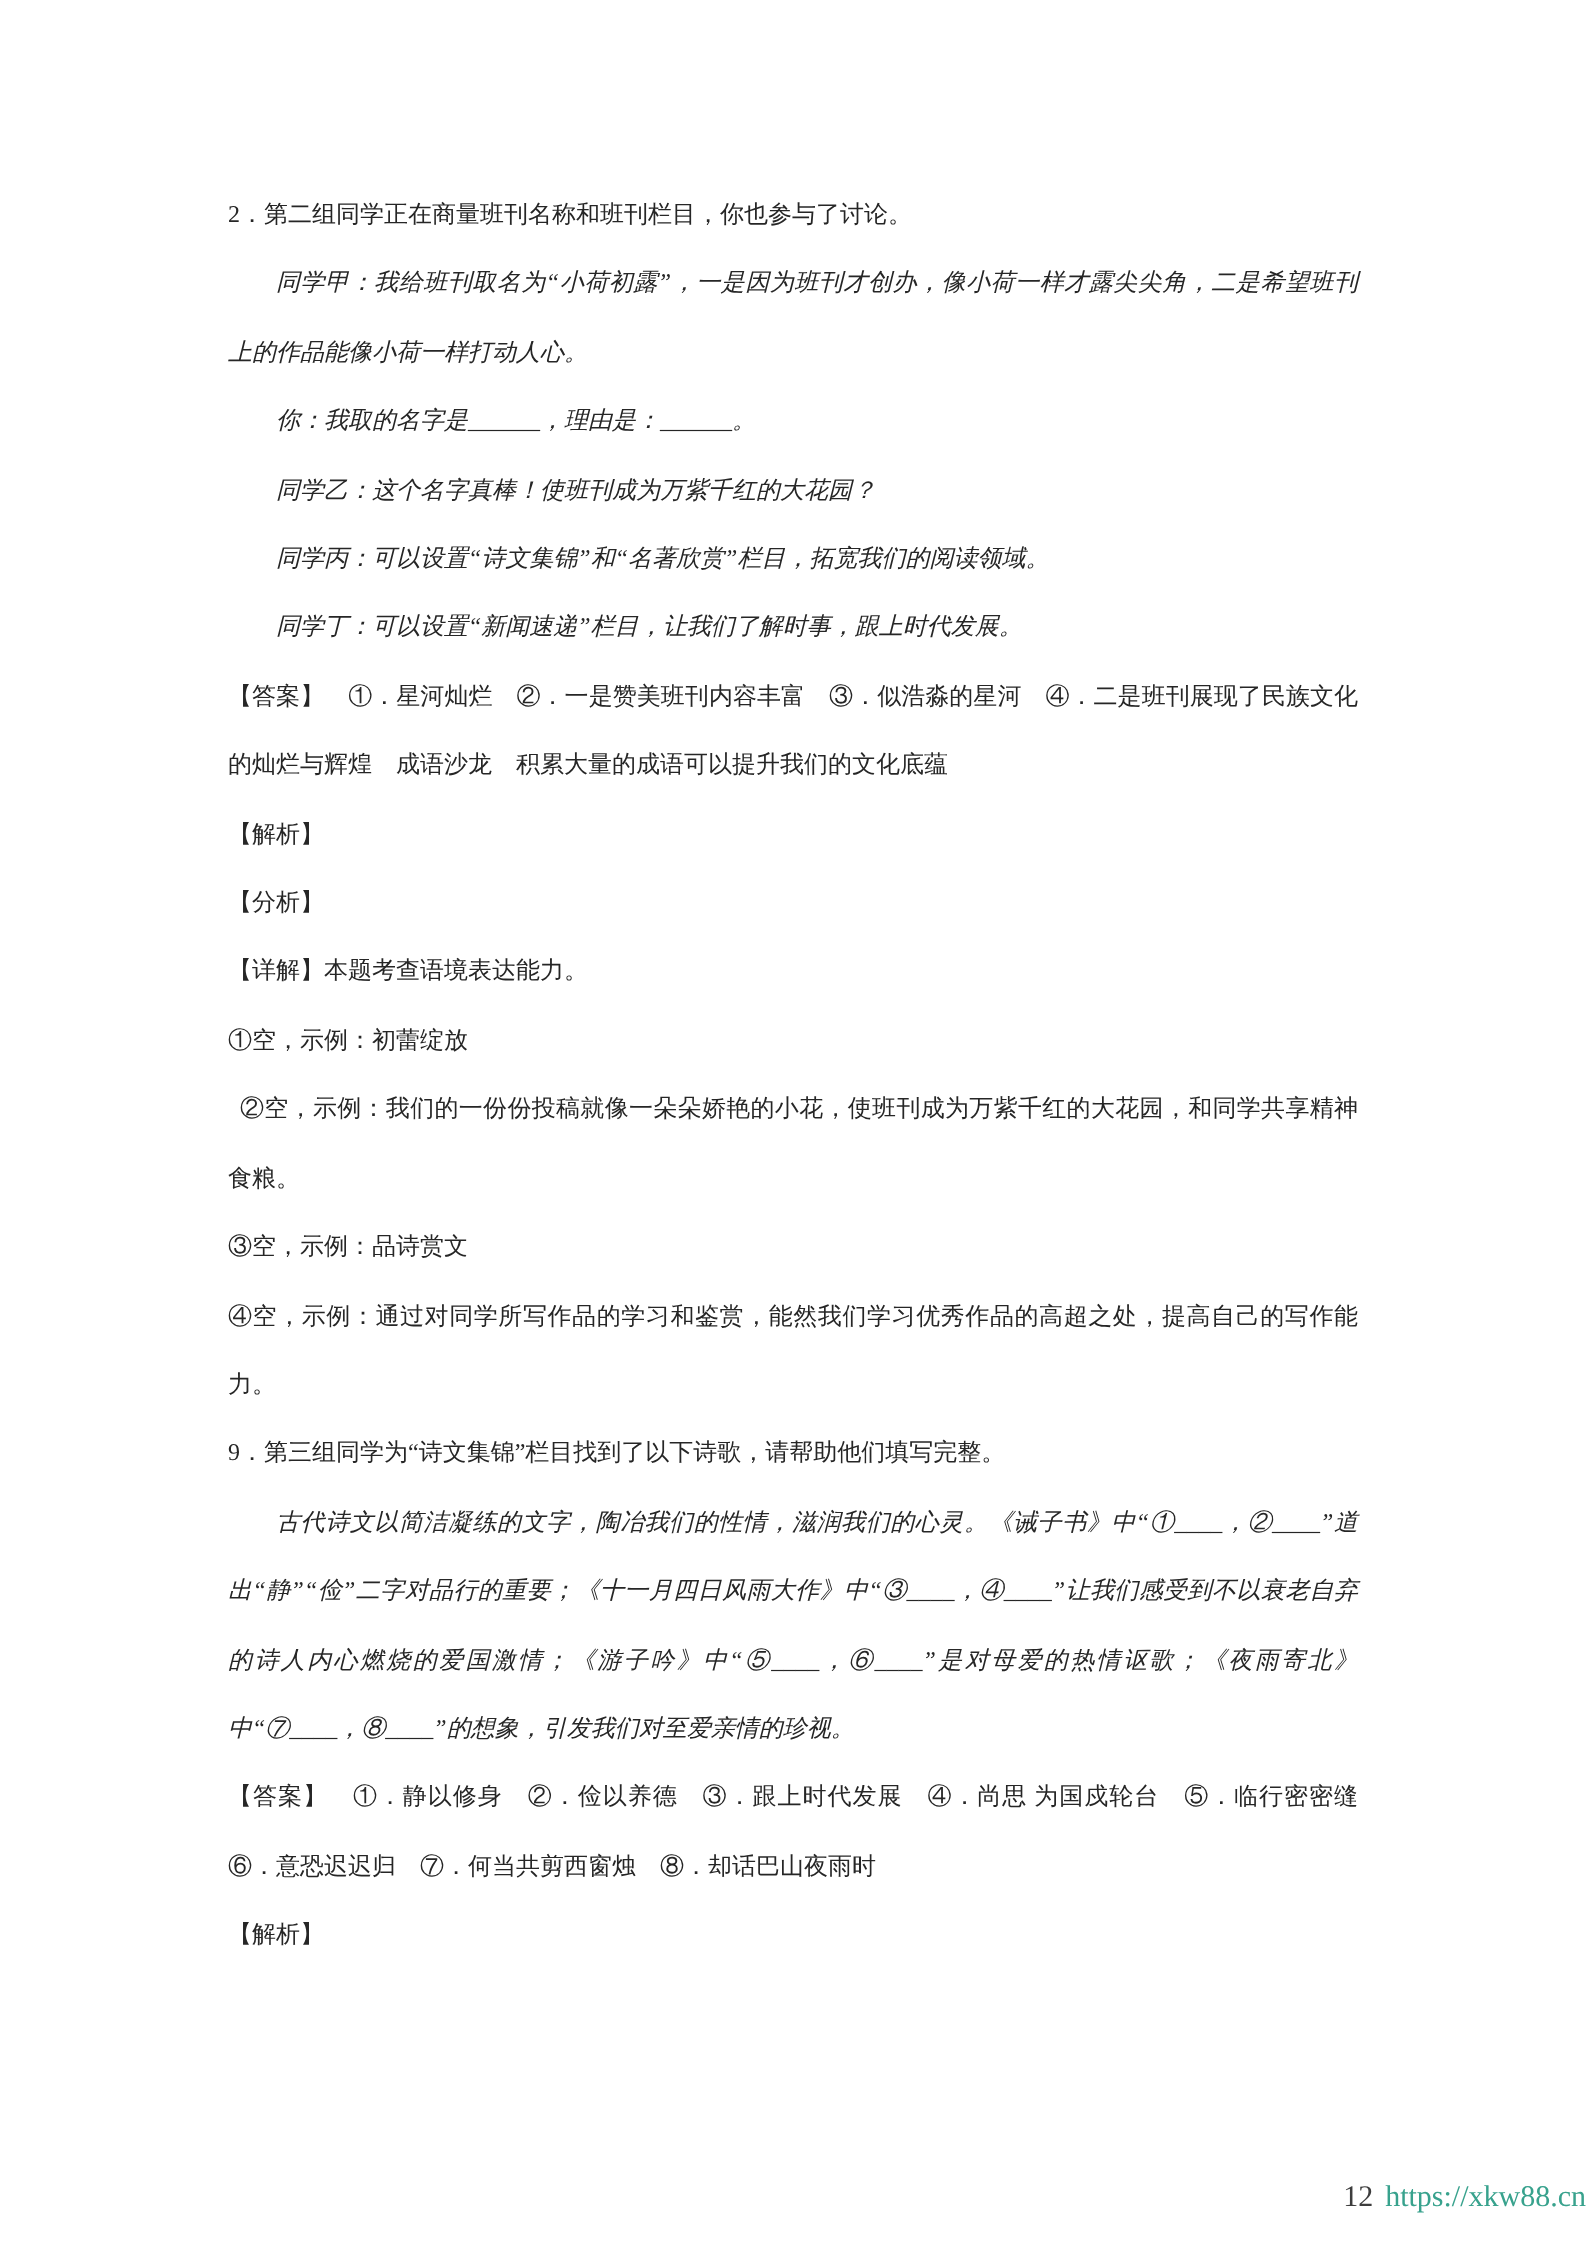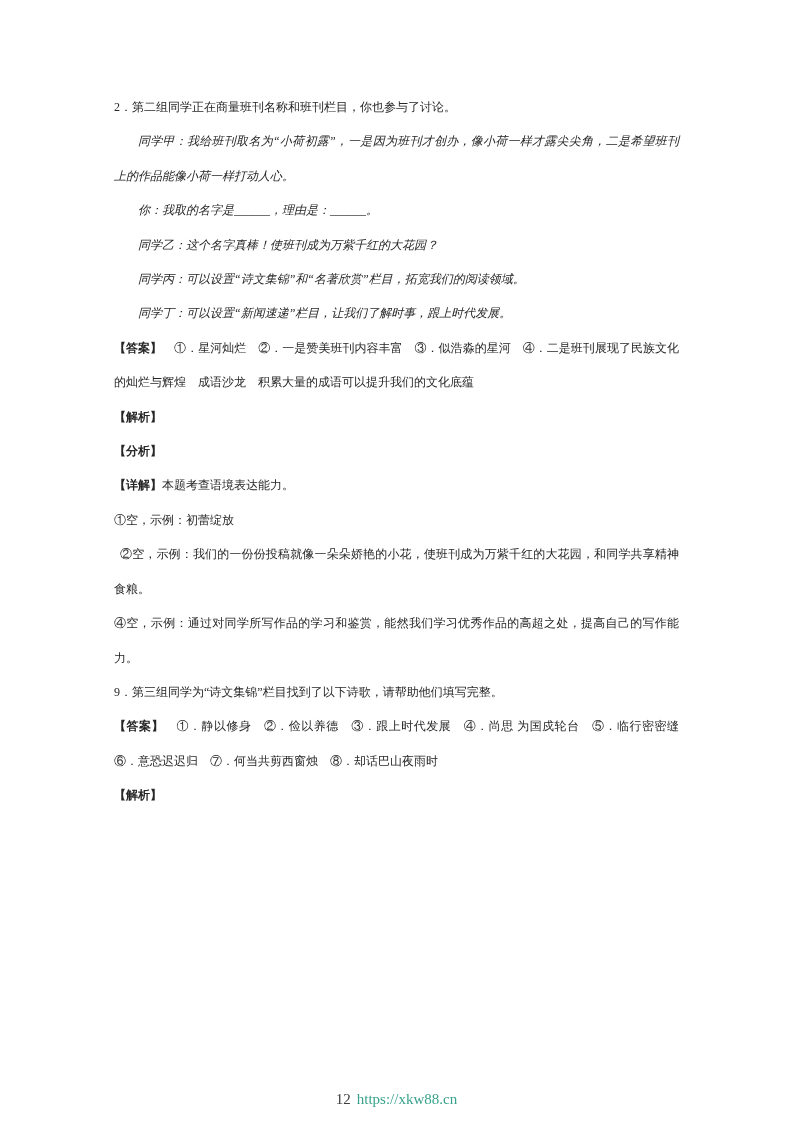--- a/index.html
+++ b/index.html
@@ -15,27 +15,27 @@
   .content {
     padding: 90px 114px 0 114px;
     font-size: 12px;
     line-height: 34.4px;
     text-align: justify;
     text-justify: inter-ideograph;
   }
   .para { margin: 0; }
   .ind2 { text-indent: 2em; font-style: italic; }
   .indHalf { text-indent: 0.5em; }
-  .label { font-weight: 700; }
+  .label { font-weight: 400; }
   .footer {
     position: absolute;
     left: 0;
     bottom: 14px;
     width: 100%;
-    text-align: center;
+    text-align: right;
     font-size: 15px;
     color: #3d3d3d;
   }
   .footer .link {
     color: #38a28d;
     text-decoration: none;
     margin-left: 6px;
   }
 </style>
 </head>
@@ -61,25 +61,27 @@
   <p class="para"><span class="label">【解析】</span><span class="txt"></span></p>
 
   <p class="para"><span class="label">【分析】</span><span class="txt"></span></p>
 
   <p class="para"><span class="label">【详解】</span><span class="txt">本题考查语境表达能力。</span></p>
 
   <p class="para"><span class="label"></span><span class="txt">①空，示例：初蕾绽放</span></p>
 
   <p class="para indHalf"><span class="label"></span><span class="txt">②空，示例：我们的一份份投稿就像一朵朵娇艳的小花，使班刊成为万紫千红的大花园，和同学共享精神食粮。</span></p>
 
+  <p class="para"><span class="label"></span><span class="txt">③空，示例：品诗赏文</span></p>
 
   <p class="para"><span class="label"></span><span class="txt">④空，示例：通过对同学所写作品的学习和鉴赏，能然我们学习优秀作品的高超之处，提高自己的写作能力。</span></p>
 
   <p class="para"><span class="label"></span><span class="txt">9．第三组同学为“诗文集锦”栏目找到了以下诗歌，请帮助他们填写完整。</span></p>
 
+  <p class="para ind2"><span class="label"></span><span class="txt">古代诗文以简洁凝练的文字，陶冶我们的性情，滋润我们的心灵。《诫子书》中“①____，②____”道出“静”“俭”二字对品行的重要；《十一月四日风雨大作》中“③____，④____”让我们感受到不以衰老自弃的诗人内心燃烧的爱国激情；《游子吟》中“⑤____，⑥____”是对母爱的热情讴歌；《夜雨寄北》中“⑦____，⑧____”的想象，引发我们对至爱亲情的珍视。</span></p>
 
   <p class="para"><span class="label">【答案】</span><span class="txt">　①．静以修身　②．俭以养德　③．跟上时代发展　④．尚思 为国戍轮台　⑤．临行密密缝　⑥．意恐迟迟归　⑦．何当共剪西窗烛　⑧．却话巴山夜雨时</span></p>
 
   <p class="para"><span class="label">【解析】</span><span class="txt"></span></p>
 
 </main>
 
 <footer class="footer">
   <span class="page-num">12</span><a class="link">https://xkw88.cn</a>
 </footer>

